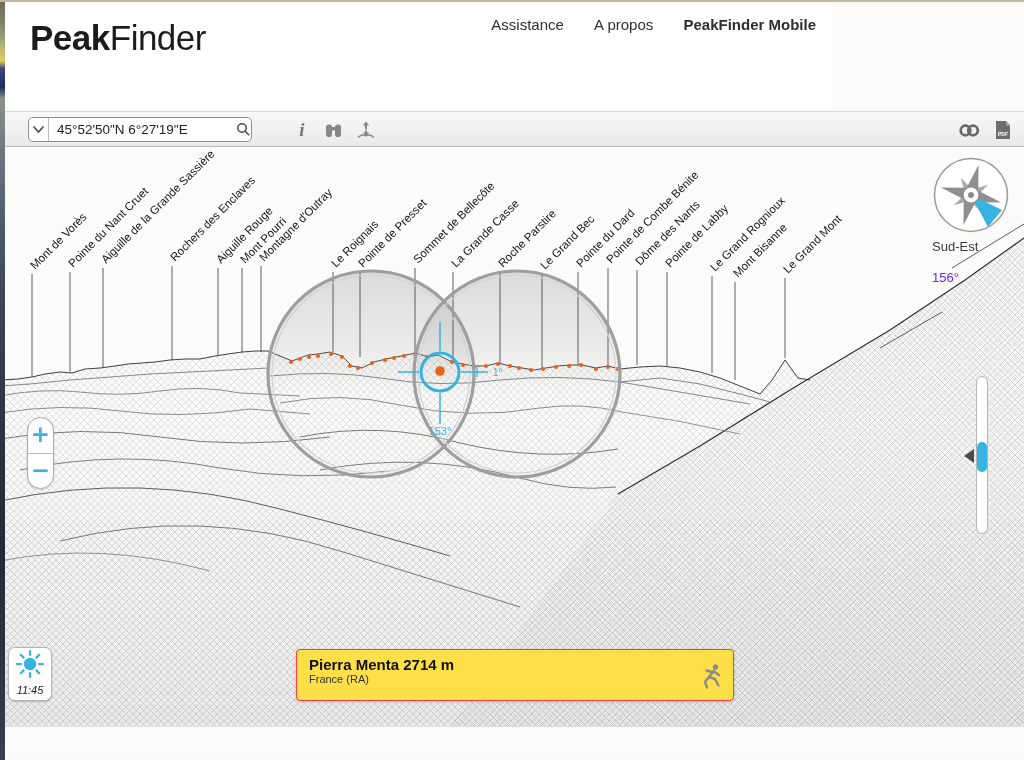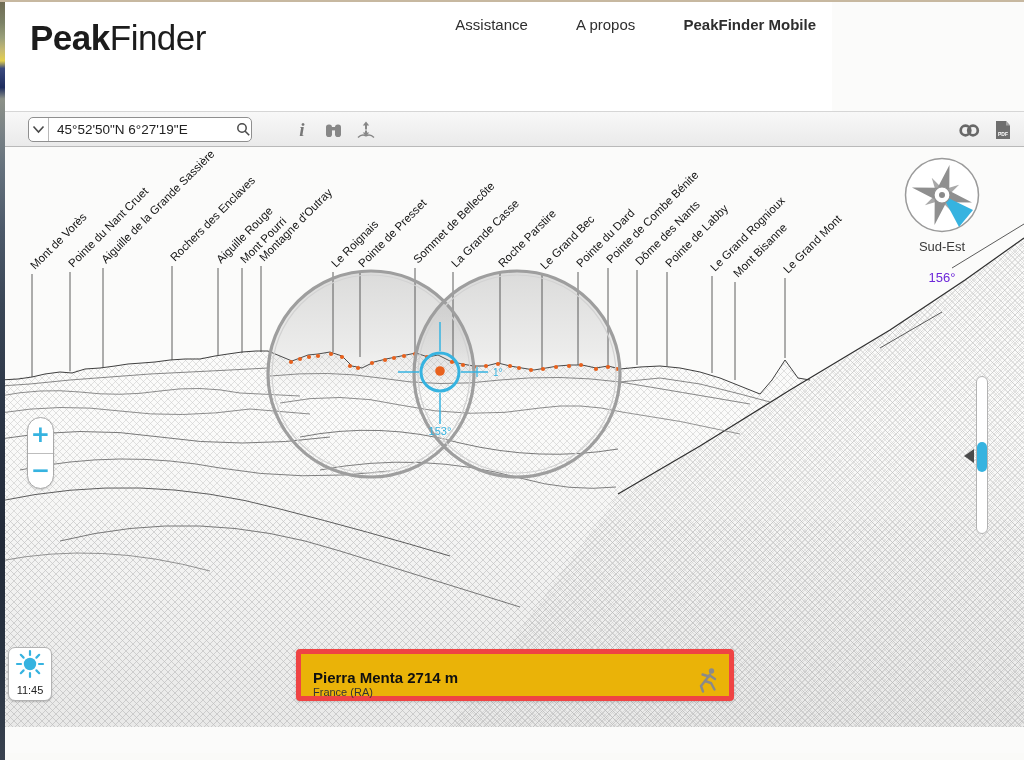--- a/index.html
+++ b/index.html
@@ -7,21 +7,21 @@
        font-family:"Liberation Sans",sans-serif;-webkit-font-smoothing:antialiased;}
   
   #left-strip{position:absolute;left:0;top:0;width:5px;height:760px;z-index:50;
     background:linear-gradient(180deg,#6f6a52 0%,#7c8266 3%,#9aa07a 5%,#c3b873 6.5%,#e3cf4e 8%,#3b4a7e 9%,#1e2d5e 11.5%,#8c9188 13%,#7b8386 17%,#66727d 22%,#4d5a6a 30%,#3a4656 40%,#2b3545 55%,#222a38 72%,#2a3442 88%,#39424f 100%);}
   #top-strip{position:absolute;left:0;top:0;width:1024px;height:2px;background:#c7b8a0;z-index:51;}
   
   #header{position:absolute;left:5px;top:2px;width:827px;height:109px;background:#ffffff;}
   #logo{position:absolute;left:25px;top:16px;font-size:35px;color:#1c1c1c;letter-spacing:-0.5px;cursor:pointer;}
   #logo .b{font-weight:700;}
   #nav{position:absolute;right:16px;top:14px;font-size:15px;color:#2e2e2e;}
-  #nav span{margin-left:44px;cursor:pointer;}
+  #nav span{margin-left:26px;cursor:pointer;}
   #nav .bold{font-weight:700;}
   
   #toolbar{position:absolute;left:5px;top:111px;width:1019px;height:36px;
     background:linear-gradient(180deg,#f8f8f8,#eaeaea);
     border-top:1px solid #d6d6d6;border-bottom:1px solid #b9b9b9;box-sizing:border-box;}
   #searchbox{position:absolute;left:23px;top:5px;width:224px;height:25px;background:#fff;
     border:1px solid #8f8f8f;border-radius:5px;display:flex;align-items:center;box-sizing:border-box;}
   #chev-btn{width:33px;height:100%;display:flex;align-items:center;justify-content:center;
     border-right:1px solid #b9b9b9;cursor:pointer;}
   #search-input{flex:1;border:none;outline:none;font-size:13.5px;color:#222;padding:0 2px 0 8px;
@@ -34,46 +34,46 @@
   #icon-viewpt{left:347px;}
   #icon-link{left:950px;}
   #icon-pdf{left:984px;}
   
   #viewport{position:absolute;left:0;top:148px;width:1024px;height:579px;}
   #pano{position:absolute;left:0;top:0;}
   .peak-line{stroke:#4c4c4c;stroke-width:0.9;}
   .peak-label{font-family:"Liberation Sans",sans-serif;font-size:11.5px;fill:#131313;cursor:pointer;}
   .peak-marker{fill:#e8611d;cursor:pointer;}
   
-  #compass{position:absolute;left:900px;top:8px;width:84px;text-align:center;cursor:pointer;}
+  #compass{position:absolute;left:932px;top:8px;width:84px;text-align:left;cursor:pointer;}
   #compass .dir{font-size:13px;color:#3a3a3a;margin-top:1px;}
   #compass .deg{font-size:13px;color:#6d28d9;margin-top:16px;}
   
   #zoomctl{position:absolute;left:27px;top:269px;width:27px;height:72px;background:#fff;
     border:1px solid #a9a9a9;border-radius:14px;box-sizing:border-box;overflow:hidden;
     box-shadow:0 1px 2px rgba(0,0,0,.15);}
   #zoomctl .zbtn{height:35px;text-align:center;font-size:23px;font-weight:700;color:#36b3e0;
     line-height:33px;cursor:pointer;font-family:"DejaVu Sans",sans-serif;}
   #zoomctl .sep{height:1px;background:#bdbdbd;}
   
   #slider{position:absolute;left:976px;top:228px;width:12px;height:158px;background:#fff;
     border:1px solid #b3b3b3;border-radius:7px;box-sizing:border-box;}
   #slider-thumb{position:absolute;left:0px;top:65px;width:10px;height:30px;background:#36b3e0;
     border-radius:5px;cursor:pointer;}
   #slider-arrow{position:absolute;left:-13px;top:72px;width:0;height:0;
     border-top:7px solid transparent;border-bottom:7px solid transparent;border-right:10px solid #4a4a4a;}
   
   #sunwidget{position:absolute;left:8px;top:499px;width:44px;height:54px;background:#fff;
     border:1px solid #b3b3b3;border-radius:7px;box-shadow:0 1px 2px rgba(0,0,0,.2);
     text-align:center;cursor:pointer;box-sizing:border-box;}
-  #sunwidget .time{font-size:11px;color:#222;margin-top:0px;}
-  
-  #infobox{position:absolute;left:296px;top:501px;width:438px;height:52px;background:#eab308;
-    border:5px solid #ef4444;border-radius:4px;box-shadow:0 1px 3px rgba(0,0,0,.18);
-    box-sizing:border-box;padding:15px 40px 0 12px;}
+  #sunwidget .time{font-size:11px;color:#222;margin-top:0px;font-style:italic;}
+  
+  #infobox{position:absolute;left:296px;top:501px;width:438px;height:52px;background:#fde047;
+    border:1px solid #ef4444;border-radius:4px;box-shadow:0 1px 3px rgba(0,0,0,.18);
+    box-sizing:border-box;padding:6px 40px 0 12px;}
   #infobox .t{font-size:15px;font-weight:700;color:#101010;line-height:17px;}
   #infobox .r{font-size:11px;color:#333;line-height:13px;}
   #infobox .d{font-size:12.5px;color:#222;line-height:15px;}
   #flyto{position:absolute;right:8px;top:13px;cursor:pointer;}
   
   #statusbar{position:absolute;left:0;top:727px;width:1024px;height:26px;background:#f4f3f1;
     border-top:1px solid #c8c8c8;border-bottom:1px solid #d8d7d5;box-sizing:border-box;
     text-align:center;font-size:14px;color:#222;line-height:24px;}
   #below-bar{position:absolute;left:0;top:753px;width:1024px;height:7px;background:#fafaf8;}
 </style>

